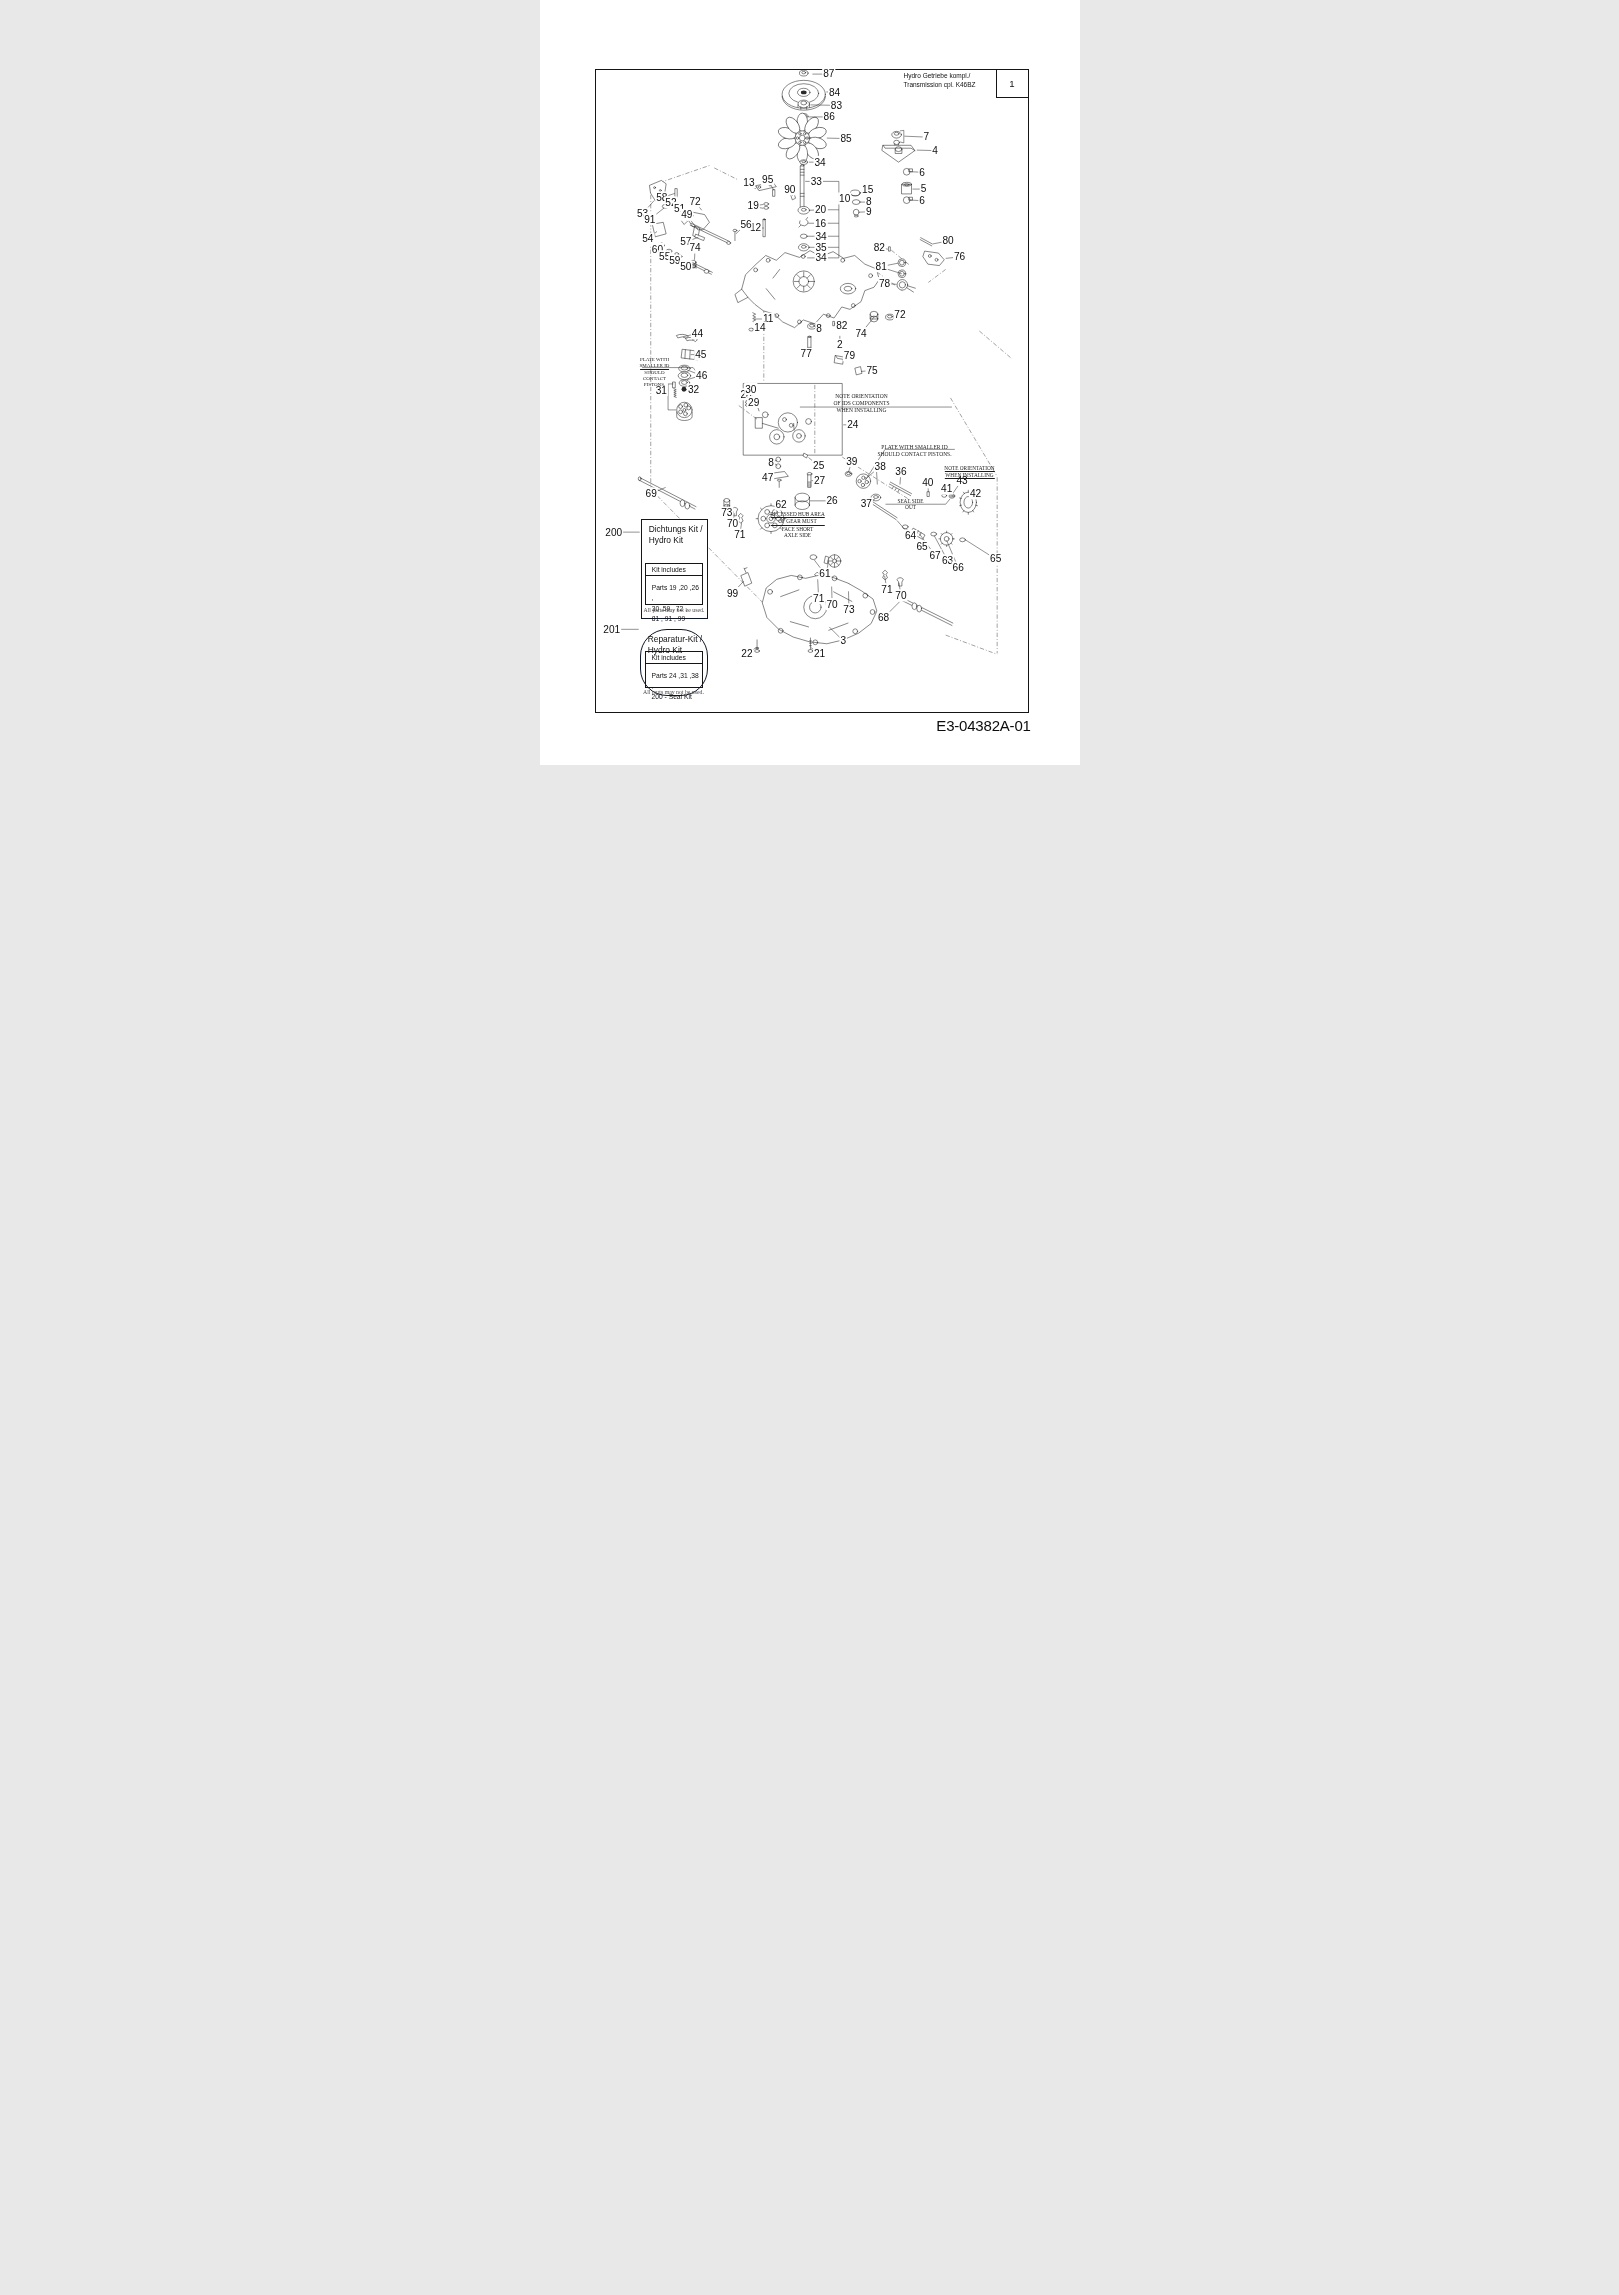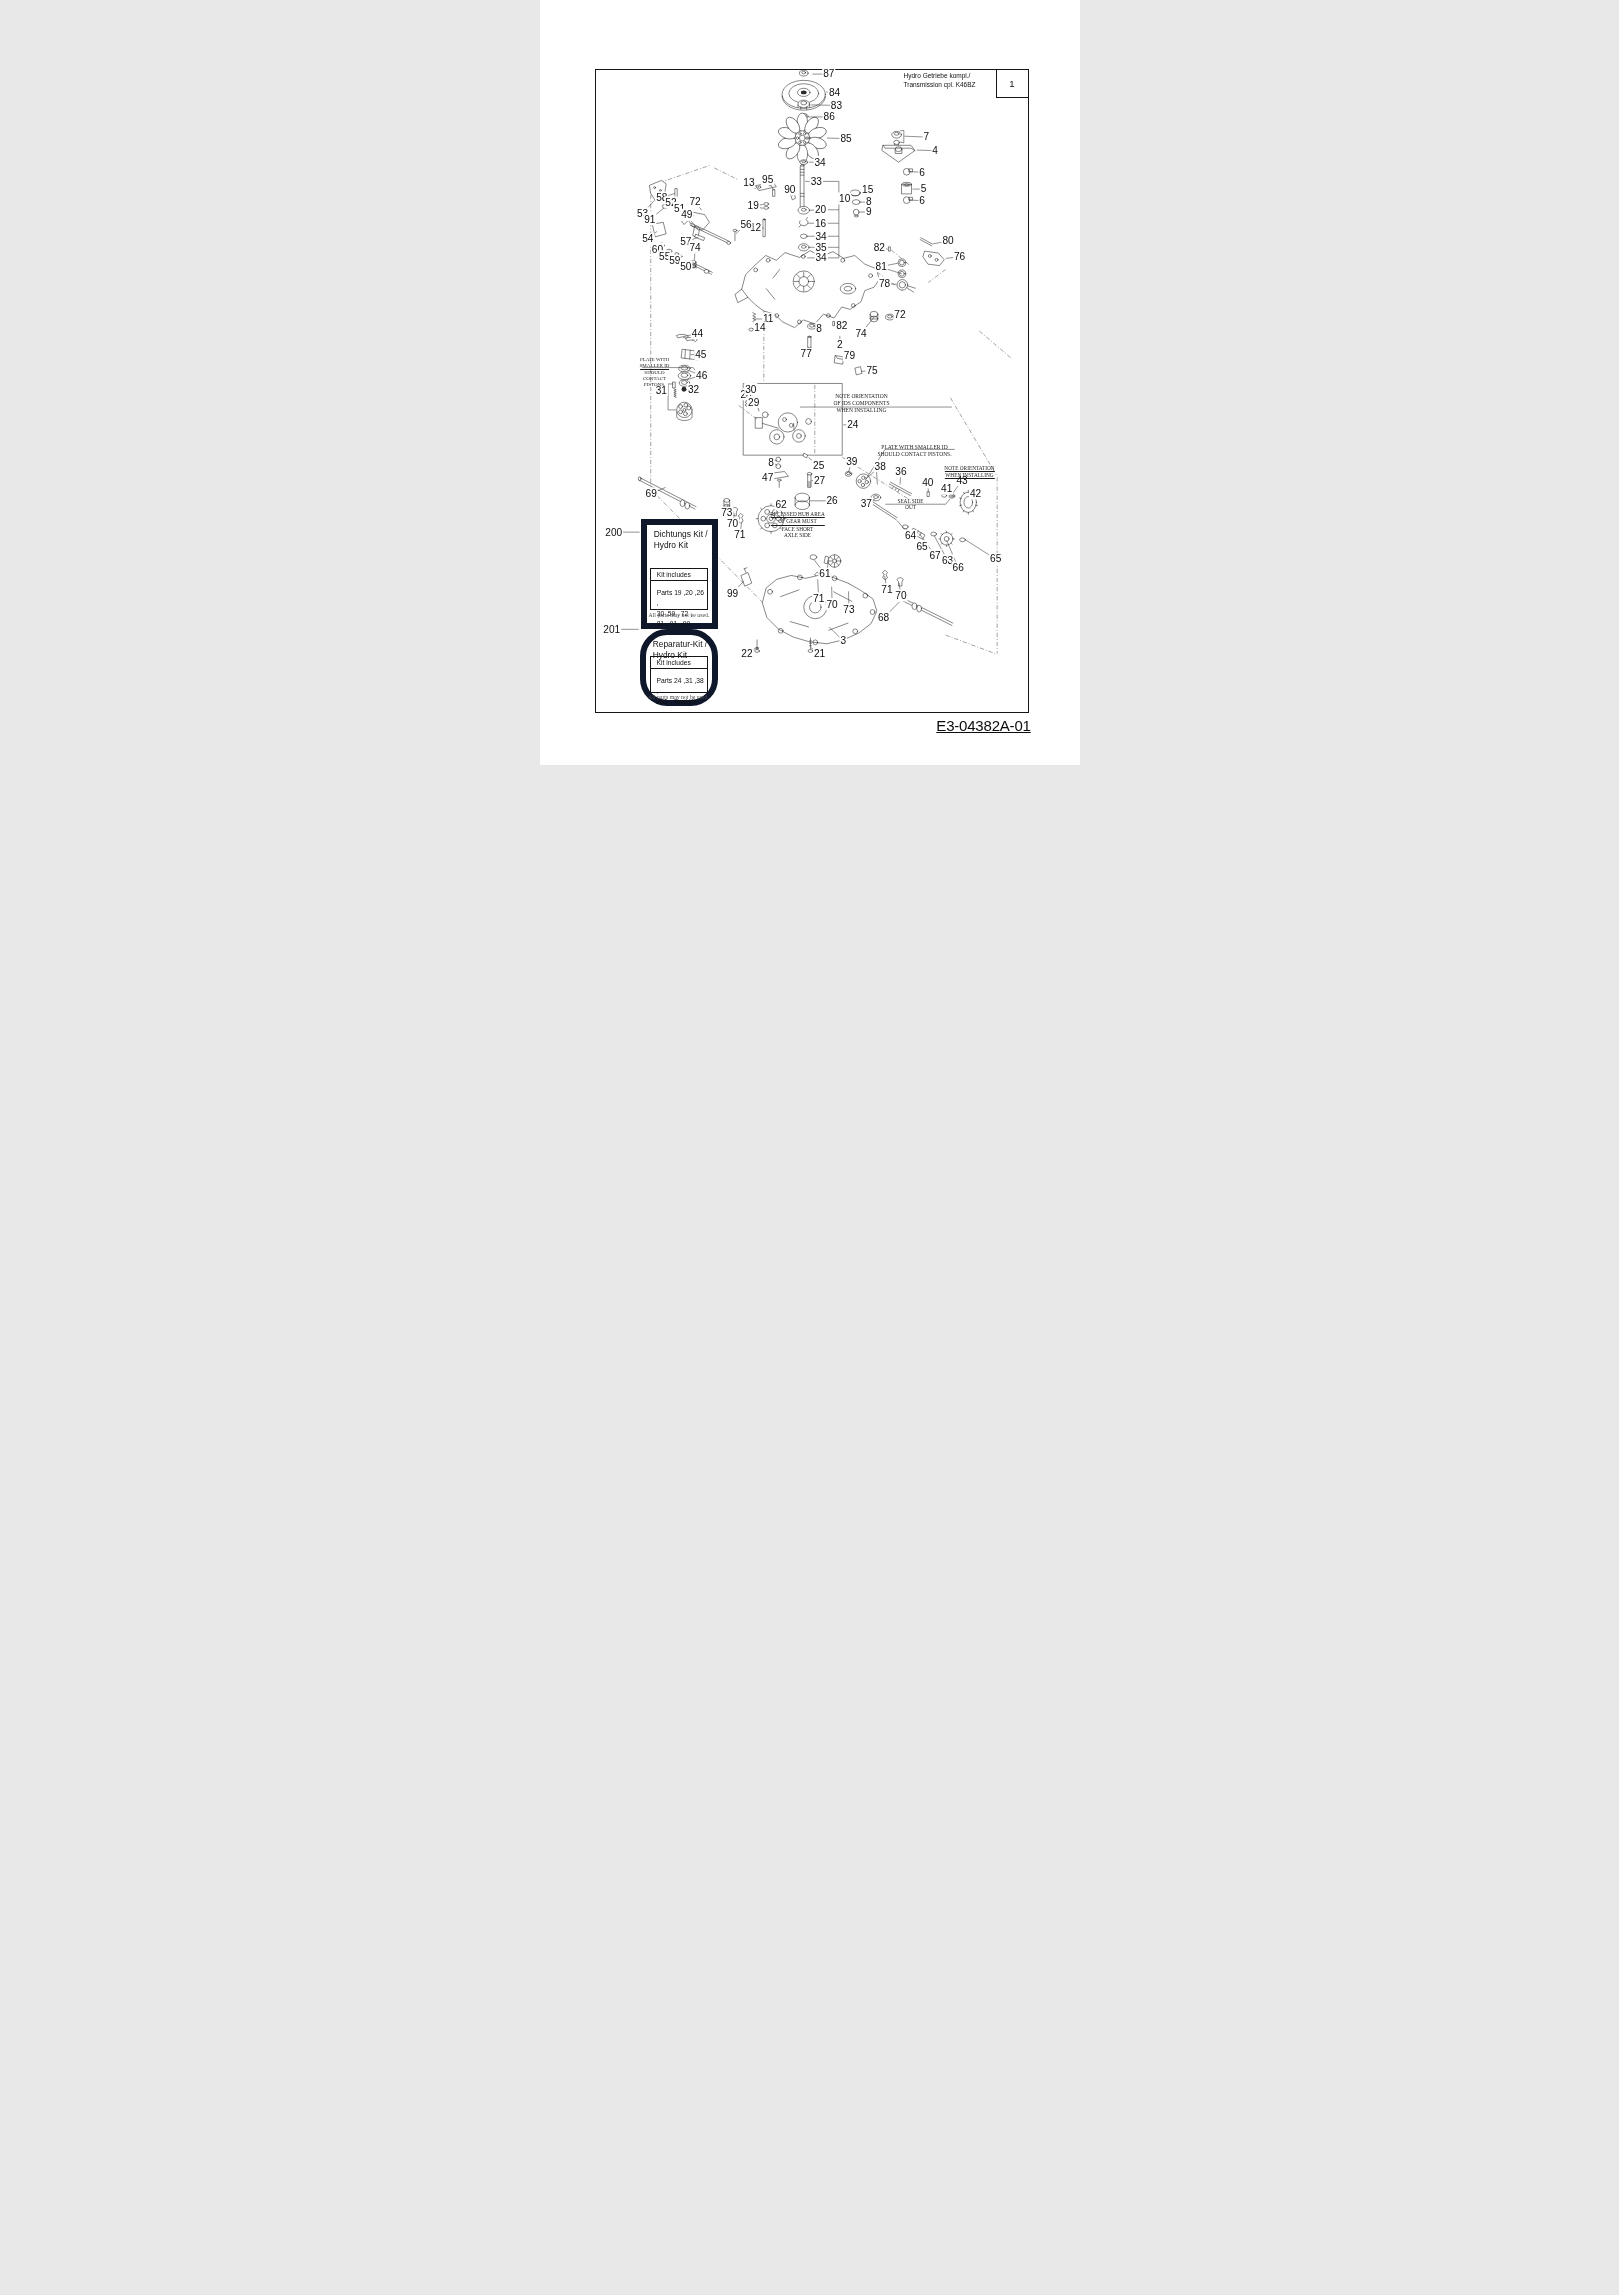--- a/index.html
+++ b/index.html
@@ -5,33 +5,33 @@
   html,body{margin:0;padding:0;background:#e8e8e8;}
   .page{position:relative;width:540px;height:765px;background:#ffffff;
         font-family:"Liberation Sans",sans-serif;color:#111;overflow:hidden;margin:0 auto;}
   .page-border{position:absolute;left:55px;top:69px;width:432px;height:642px;
         border:1px solid #151515;}
   .one-box{position:absolute;left:456px;top:69px;width:31px;height:28px;
         border-left:1px solid #151515;border-bottom:1px solid #151515;
         display:flex;align-items:center;justify-content:center;font-size:9.6px;}
   .hdr{position:absolute;left:364px;top:71px;font-size:6.5px;line-height:1.45;}
   .drawing-number{position:absolute;left:360px;top:717px;width:168px;text-align:center;
-        font-size:15px;letter-spacing:-0.2px;color:#0c0c0c;text-decoration:underline;}
+        font-size:15px;letter-spacing:-0.2px;color:#0c0c0c;}
   svg#diagram{position:absolute;left:0;top:0;}
   .ln{stroke:#1c1c1c;stroke-width:1.1;fill:none;stroke-linejoin:round;stroke-linecap:round;}
   .fw{fill:#ffffff;}
   .fb{fill:#2a2a2a;stroke:none;}
   .dash{stroke:#3c3c3c;stroke-width:1;fill:none;stroke-dasharray:9 4 2 4;}
   .leader{stroke:#1c1c1c;stroke-width:1;fill:none;}
   .plabel{font:21px "Liberation Sans",sans-serif;fill:#0e0e0e;text-anchor:middle;}
   .lblbg{fill:#ffffff;}
   .note{position:absolute;transform:translateX(-50%);text-align:center;
         font-family:"Liberation Serif",serif;color:#1d1d1d;white-space:nowrap;}
   .note .u{border-bottom:0.6px solid #1d1d1d;}
-  .kit{position:absolute;border:6px solid #0f172a;background:#fff;}
+  .kit{position:absolute;border:1px solid #0f172a;background:#fff;}
   .kit .title{padding:4.3px 0 0 7.2px;font-size:8.4px;line-height:1.32;}
   .kit .inner{position:absolute;border:1px solid #151515;}
   .kit .inner .khdr{padding:2.4px 0 1.9px 5.8px;font-size:6.7px;border-bottom:1px solid #151515;}
   .kit .inner .parts{padding:6.7px 0 0 5.8px;font-size:6.7px;line-height:1.55;}
   .kit .footer{position:absolute;left:0;right:0;text-align:center;
         font-family:"Liberation Serif",serif;font-size:5.8px;color:#4a4a4a;}
 </style>
 </head>
 <body>
 

